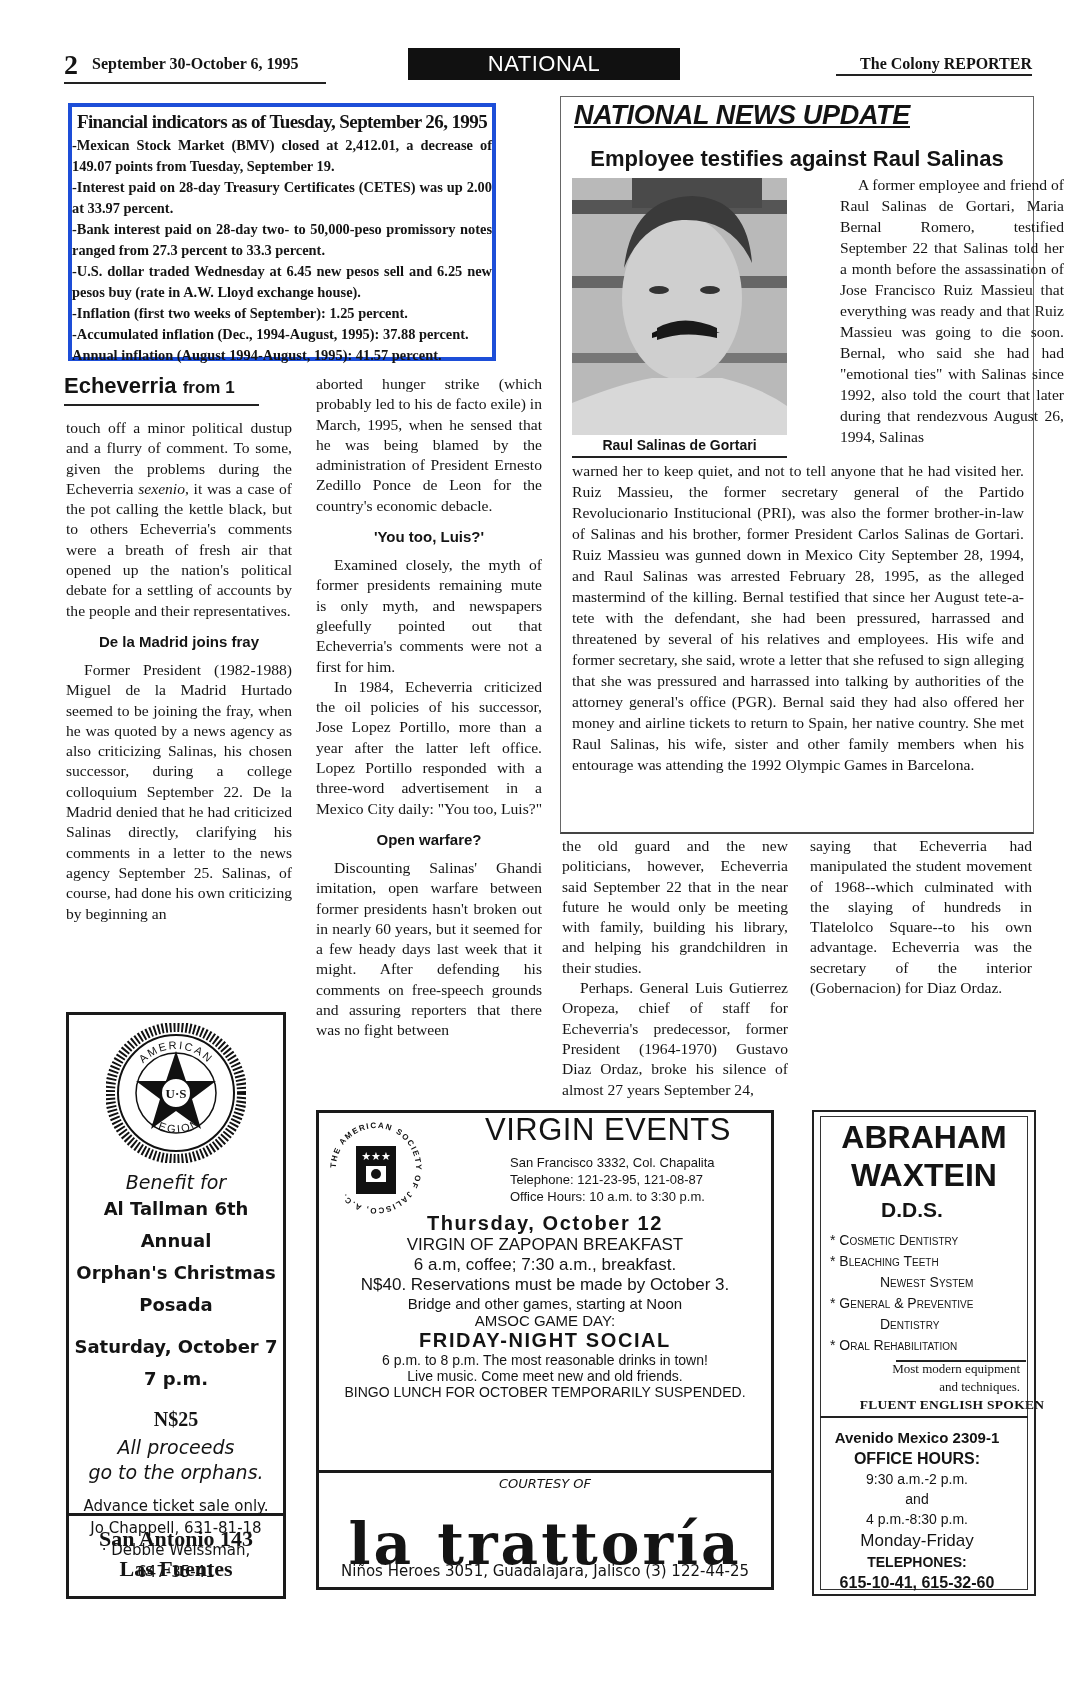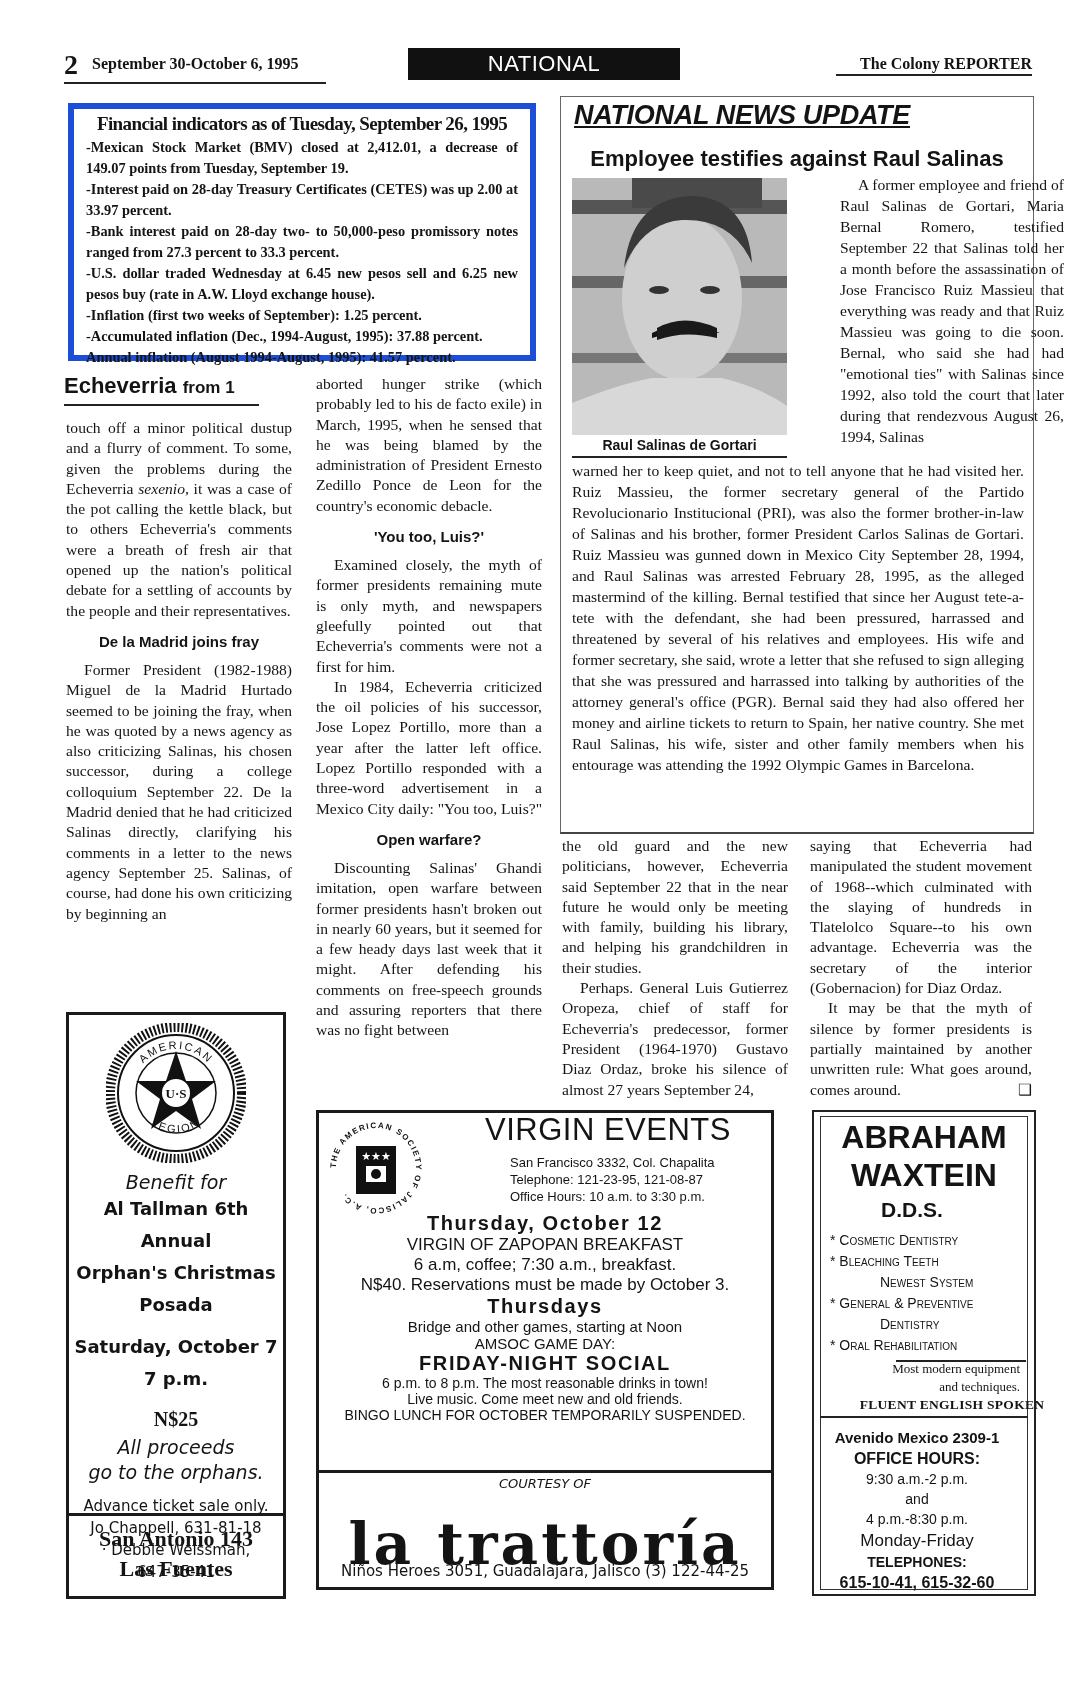--- a/index.html
+++ b/index.html
@@ -12,21 +12,21 @@
 
   
   .pgnum{left:64px;top:50px;font-size:28px;font-weight:bold;line-height:30px;}
   .pgdate{left:92px;top:55px;font-size:16px;font-weight:bold;}
   .hline-left{left:64px;top:82px;width:262px;height:2px;background:#222;}
   .section-box{left:408px;top:48px;width:272px;height:32px;background:#111;color:#fff;font-family:"Liberation Sans","DejaVu Sans",sans-serif;font-size:22px;text-align:center;line-height:32px;letter-spacing:0.5px;}
   .masthead{right:58px;top:55px;font-size:16px;font-weight:bold;}
   .hline-right{left:836px;top:74px;width:196px;height:2px;background:#222;}
 
   
-  .fin{left:68px;top:103px;width:468px;height:258px;border:6px solid #1d4ed8;padding:0 12px;box-sizing:border-box;}
+  .fin{left:68px;top:103px;width:428px;height:258px;border:4px solid #1d4ed8;padding:0 0;box-sizing:border-box;}
   .fin h2{margin:4px 0 2px 0;text-align:center;font-size:19px;font-weight:bold;letter-spacing:-0.6px;}
   .fin div.line{font-size:14.4px;font-weight:bold;line-height:21px;text-align:justify;}
 
   
   .nnu{left:560px;top:96px;width:472px;height:735px;border:1px solid #666;border-bottom:2px solid #444;}
   .nnu-title{left:574px;top:100px;font-family:"Liberation Sans","DejaVu Sans",sans-serif;font-weight:bold;font-style:italic;font-size:27px;text-decoration:underline;letter-spacing:-0.3px;}
   .nnu-head{left:572px;top:146px;width:450px;text-align:center;font-family:"Liberation Sans","DejaVu Sans",sans-serif;font-weight:bold;font-size:22px;}
   .photo{left:572px;top:178px;width:215px;height:257px;background:#999;overflow:hidden;}
   .caption{left:572px;top:437px;width:215px;text-align:center;font-family:"Liberation Sans","DejaVu Sans",sans-serif;font-weight:bold;font-size:14px;}
   .caption-line{left:572px;top:456px;width:215px;height:2px;background:#222;}
@@ -147,21 +147,20 @@
   <p class="ind">Discounting Salinas' Ghandi imitation, open warfare between former presidents hasn't broken out in nearly 60 years, but it seemed for a few heady days last week that it might.  After defending his comments on free-speech grounds and assuring reporters that there was no fight between</p>
 </div>
 
 <div class="abs colC col">
   <p>the old guard and the new politicians, however, Echeverria said September 22 that in the near future he would only be meeting with family, building his library, and helping his grandchildren in their studies.</p>
   <p class="ind">Perhaps. General Luis Gutierrez Oropeza, chief of staff for Echeverria's predecessor, former President (1964-1970) Gustavo Diaz Ordaz, broke his silence of almost 27 years September 24,</p>
 </div>
 
 <div class="abs colD col">
   <p>saying that Echeverria had manipulated the student movement of 1968--which culminated with the slaying of hundreds in Tlatelolco Square--to his own advantage.  Echeverria was the secretary of the interior (Gobernacion) for Diaz Ordaz.</p>
-  <p class="ind"><span>It may be that the myth of silence by former presidents is partially maintained by another unwritten rule: What goes around, comes around.</span> <span style="float:right">❑</span></p>
 </div>
 
 <div class="abs legion">
   <svg width="140" height="140" viewBox="0 0 140 140" style="margin-top:8px">
     <circle cx="70" cy="70" r="66" fill="none" stroke="#111" stroke-width="10" stroke-dasharray="2 2"></circle>
     <circle cx="70" cy="70" r="58" fill="#fff" stroke="#111" stroke-width="2"></circle>
     <circle cx="70" cy="70" r="40" fill="none" stroke="#111" stroke-width="1.5"></circle>
     <path d="M70,28 L80,58 L110,58 L86,76 L95,106 L70,88 L45,106 L54,76 L30,58 L60,58Z" fill="#111"></path>
     <circle cx="70" cy="70" r="15" fill="#fff" stroke="#111" stroke-width="2"></circle>
     <text x="70" y="75" text-anchor="middle" font-family="Liberation Serif, serif" font-size="13" font-weight="bold" fill="#111">U·S</text>
@@ -212,21 +211,20 @@
 <div class="abs a-info">
   <div>San Francisco 3332, Col. Chapalita</div>
   <div>Telephone:  121-23-95, 121-08-87</div>
   <div>Office Hours:  10 a.m. to 3:30 p.m.</div>
 </div>
 <div class="abs a-center" style="top:1212px">
   <div class="a-big">Thursday, October 12</div>
   <div class="a-med">VIRGIN OF ZAPOPAN BREAKFAST</div>
   <div class="a-med">6 a.m, coffee; 7:30 a.m., breakfast.</div>
   <div class="a-med">N$40.  Reservations must be made by October 3.</div>
-  <div class="a-big">Thursdays</div>
   <div class="a-sm" style="font-size:15px">Bridge and other games, starting at Noon</div>
   <div class="a-sm" style="font-size:15px">AMSOC GAME DAY:</div>
   <div class="a-big">FRIDAY-NIGHT SOCIAL</div>
   <div class="a-sm">6 p.m. to 8 p.m.  The most reasonable drinks in town!</div>
   <div class="a-sm">Live music.  Come meet new and old friends.</div>
   <div class="a-sm">BINGO LUNCH FOR OCTOBER TEMPORARILY SUSPENDED.</div>
 </div>
 <div class="abs amsoc-div"></div>
 <div class="abs courtesy">COURTESY OF</div>
 <div class="abs trattoria">la trattoría</div>

